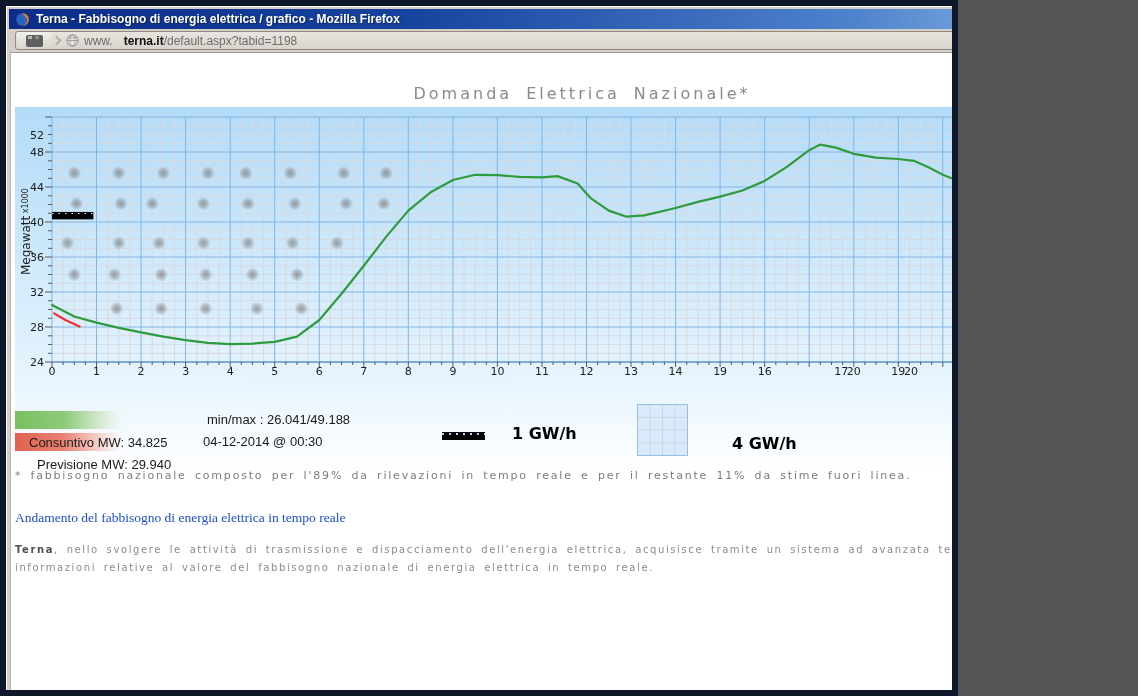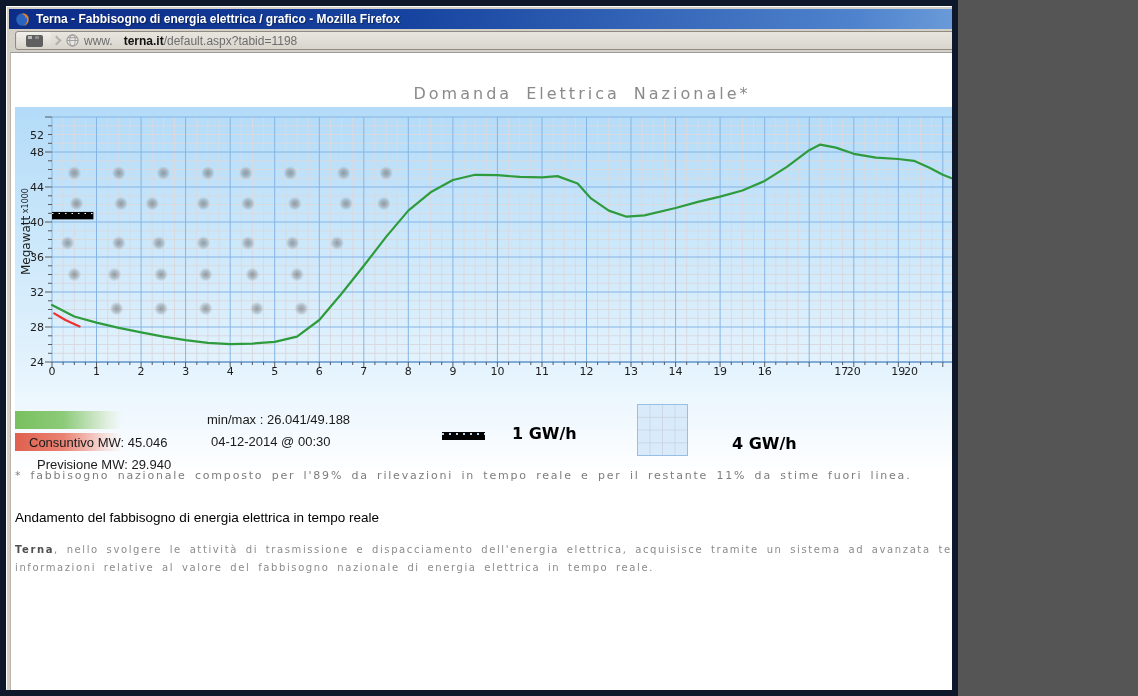--- a/index.html
+++ b/index.html
@@ -54,38 +54,38 @@
   .ytick{position:absolute;width:26px;text-align:right;font-size:11px;color:#1c1c1c;
     font-family:"DejaVu Sans",sans-serif;}
   .xtick{position:absolute;width:24px;text-align:center;font-size:11px;color:#1c1c1c;
     font-family:"DejaVu Sans",sans-serif;top:258px;}
   
   .sw{position:absolute;height:18px;width:107px;}
   .sw.green{top:304px;left:0;background:linear-gradient(to right,#79c05f 0%,#8cca78 45%,#dfeedd 85%,rgba(255,255,255,0) 100%);}
   .sw.red{top:326px;left:0;background:linear-gradient(to right,#e0604e 0%,#e8викова 0,#e98273 45%,#f6e2df 85%,rgba(255,255,255,0) 100%);}
   .legtext{position:absolute;font-size:13px;color:#1a1a1a;font-family:"Liberation Sans",sans-serif;white-space:nowrap;}
   .minmax1{left:192px;top:305px;}
-  .minmax2{left:196px;top:327px;}
+  .minmax2{left:188px;top:327px;}
   .prev{left:22px;top:306px;margin-top:44px;}
   .cons{left:14px;top:328px;}
   .bar-sample{position:absolute;left:427px;top:325px;width:43px;height:8px;background:#000;}
   .bar-sample:before{content:"";position:absolute;left:0;top:1px;width:100%;height:2px;
     background:repeating-linear-gradient(90deg,#b8d6f0 0 2px,transparent 2px 7px);}
   .gwlabel{position:absolute;font-size:16px;font-weight:bold;color:#000;font-family:"DejaVu Sans",sans-serif;}
   .gw1{left:497px;top:317px;}
   .gw4{left:717px;top:327px;}
   .sq-sample{position:absolute;left:622px;top:297px;width:51px;height:52px;background:#d9ebfb;
     border:1px solid #95bfe9;
     background-image:linear-gradient(#ccd6e4 1px,transparent 1px),linear-gradient(90deg,#ccd6e4 1px,transparent 1px);
     background-size:12.5px 12.8px;background-position:-1px -1px;}
   
   .footnote{position:absolute;left:4px;top:416px;font-family:"DejaVu Sans",sans-serif;
     font-size:11px;color:#7d7d7d;letter-spacing:1.8px;word-spacing:3px;white-space:nowrap;}
-  .heading{position:absolute;left:4px;top:457px;font-family:Liberation Sans, sans-serif;
-    font-size:13.5px;color:#000000;}
+  .heading{position:absolute;left:4px;top:457px;font-family:Liberation Serif, serif;
+    font-size:13.5px;color:#1d4ed8;}
   .bodytext{position:absolute;left:4px;top:488px;width:1086px;height:40px;overflow:hidden;
     font-family:"DejaVu Sans",sans-serif;font-size:10px;color:#8b8b8b;
     letter-spacing:1.6px;word-spacing:3px;line-height:18px;}
   .bodytext b{color:#4f4f4f;}
   .chiudi{position:absolute;left:1089px;top:519px;font-size:13px;color:#1d5bbf;
     font-family:"Liberation Sans",sans-serif;cursor:pointer;}
   
   .sbar{position:absolute;left:1108px;top:441px;width:18px;height:66px;
     background-color:#d6d2ca;
     background-image:linear-gradient(45deg,#f7f5f1 25%,transparent 25%,transparent 75%,#f7f5f1 75%),
@@ -250,21 +250,21 @@
           <div class="xtick" style="left: 884px; text-align: center;">20</div>
           <div class="xtick" style="left: 960.375px;">21</div>
           <div class="xtick" style="left: 1004.92px;">22</div>
           <div class="xtick" style="left: 1049.46px;">23</div>
           <div class="xtick" style="left: 1094px;">24</div>
         </div>
 
       <div class="sw green"></div>
       <div class="legtext prev">Previsione MW: 29.940</div>
       <div class="sw red" style="background:linear-gradient(to right,#e0604e 0%,#e98273 45%,#f6e2df 85%,rgba(255,255,255,0) 100%);"></div>
-      <div class="legtext cons">Consuntivo MW: 45.046</div>
+      <div class="legtext cons">Consuntivo MW: 34.825</div>
       <div class="legtext minmax1">min/max : 26.041/49.188</div>
       <div class="legtext minmax2">04-12-2014 @ 00:30</div>
       <div class="bar-sample"></div>
       <div class="gwlabel gw1">1 GW/h</div>
       <div class="sq-sample"></div>
       <div class="gwlabel gw4">4 GW/h</div>
     </div>
 
     <div class="footnote">* fabbisogno nazionale composto per l'89% da rilevazioni in tempo reale e per il restante 11% da stime fuori linea.</div>
 

